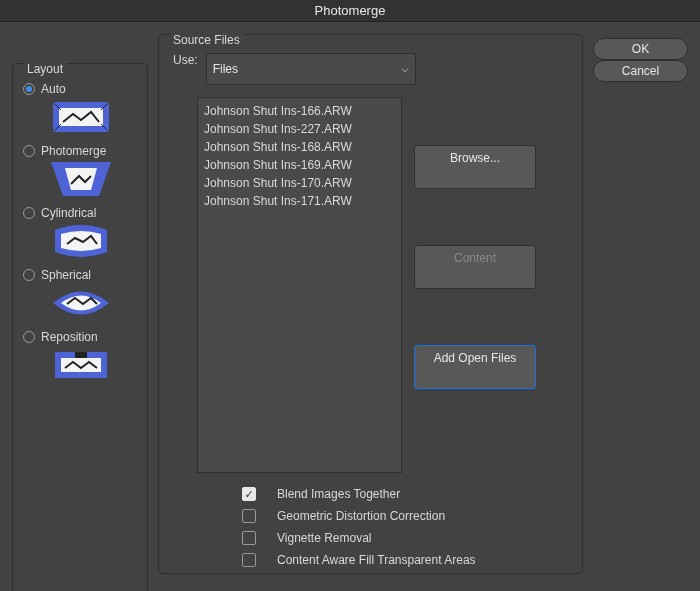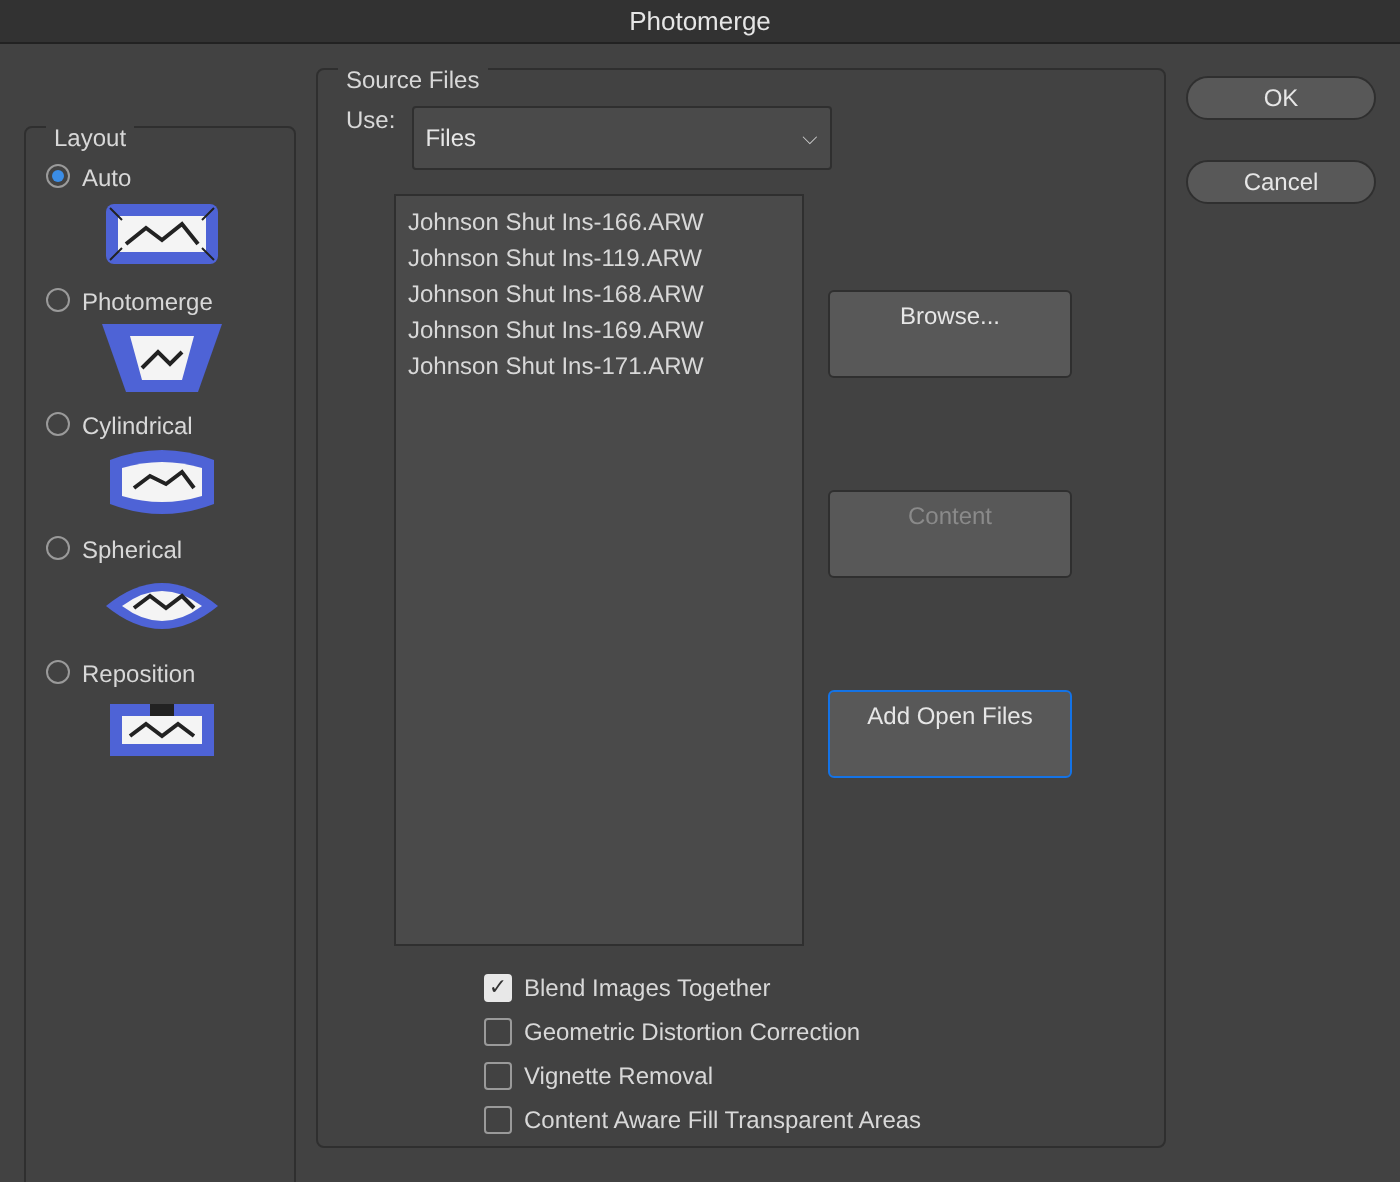--- a/index.html
+++ b/index.html
@@ -38,21 +38,21 @@
   .panel-legend {
     position: absolute;
     top: -2px; left: 10px;
     background: #424242;
     padding: 0 4px;
     font-size: 12px;
     color: #d8d8d8;
   }
   .layout-panel { width: 136px; height: 540px; margin-top: 29px; }
   .source-panel { flex: 1; height: 540px; display:flex; flex-direction:column; }
-  .actions { width: 95px; display:flex; flex-direction:column; gap:20px; padding-top:4px;}
+  .actions { width: 95px; display:flex; flex-direction:column; gap:0; padding-top:4px;}
   .btn {
     background: #585858;
     border: 1px solid #2f2f2f;
     color: #e6e6e6;
     border-radius: 14px;
     height: 22px;
     line-height: 20px;
     text-align: center;
     font-size: 12px;
     cursor: pointer;
@@ -60,21 +60,21 @@
   .btn-rect {
     border-radius: 3px;
     height: 44px;
     line-height: 24px;
     width: 122px;
     margin-top: 48px;
   }
   .btn.highlight { border: 1px solid #1473e6; }
   .btn.disabled { color: #8a8a8a; }
   .layout-item { margin-bottom: 10px; }
-  .radio-row { display:flex; gap:6px; cursor:pointer; color:#d8d8d8; }
+  .radio-row { display:flex; align-items:center; gap:6px; cursor:pointer; color:#d8d8d8; }
   .radio {
     width: 12px; height: 12px; border-radius: 50%;
     border: 1px solid #9a9a9a; background:#424242;
     display:inline-flex; align-items:center; justify-content:center;
   }
   .radio.checked::after { content:""; width:6px; height:6px; border-radius:50%; background:#3b8de6; }
   .thumb {
     width: 60px; height: 34px;
     margin: 4px 0 6px 28px;
     position: relative;
@@ -94,21 +94,21 @@
   .filelist {
     background:#4a4a4a; border:1px solid #2f2f2f;
     width: 205px; height: 376px;
     padding: 4px 6px;
     color:#d8d8d8;
     overflow:hidden;
   }
   .filelist div { line-height:18px; white-space:nowrap; }
   .file-actions { display:flex; flex-direction:column; gap:8px; }
   .checks { margin-top:14px; padding-left:28px; display:flex; flex-direction:column; gap:8px;}
-  .check-row { display:flex; gap:6px; cursor:pointer;padding-left:45px; }
+  .check-row { display:flex; gap:21px; cursor:pointer;padding-left:45px; }
   .checkbox {
     width:14px; height:14px; border:1px solid #9a9a9a; background:#424242;
     display:inline-flex; align-items:center; justify-content:center; border-radius:2px;
   }
   .checkbox.checked { background:#e8e8e8; border-color:#e8e8e8; }
   .checkbox.checked::after { content:"✓"; color:#333; font-size:11px; line-height:1; }
 </style>
 </head>
 <body>
 
@@ -196,23 +196,24 @@
       <span>Use:</span>
       <div class="select">
         <span>Files</span>
         <span class="chev">⌵</span>
       </div>
     </div>
 
     <div class="files-row">
       <div class="filelist" id="filelist">
           <div>Johnson Shut Ins-166.ARW</div>
-          <div>Johnson Shut Ins-119.ARW</div>
+          <div>Johnson Shut Ins-227.ARW</div>
           <div>Johnson Shut Ins-168.ARW</div>
           <div>Johnson Shut Ins-169.ARW</div>
+          <div>Johnson Shut Ins-170.ARW</div>
           <div>Johnson Shut Ins-171.ARW</div>
         </div>
       <div class="file-actions">
         <div class="btn btn-rect">Browse...</div>
         <div class="btn btn-rect disabled">Content</div>
         <div class="btn btn-rect highlight">Add Open Files</div>
       </div>
     </div>
 
     <div class="checks" id="checks">

